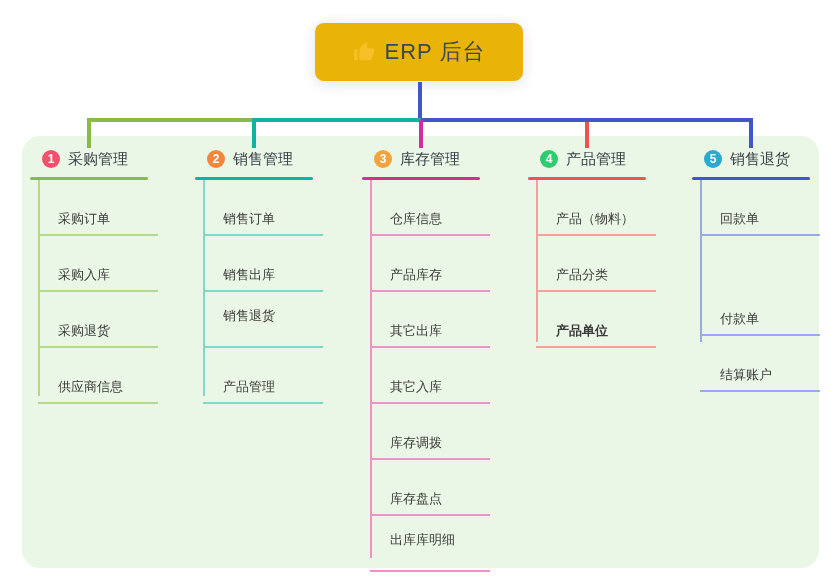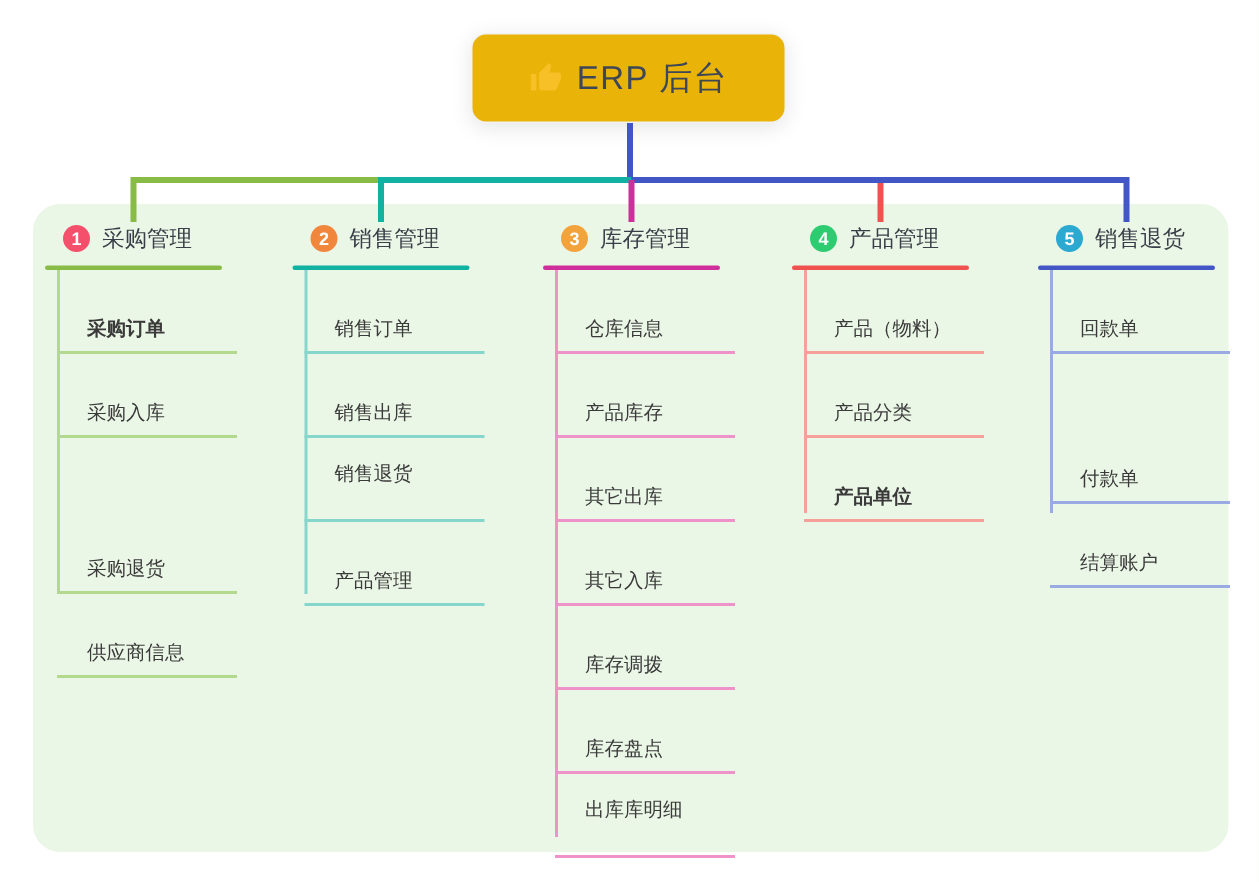--- a/index.html
+++ b/index.html
@@ -76,27 +76,27 @@
   <div class="drop" id="drop-4" style="left: 749px; top: 118px; height: 30px; background: rgb(67, 86, 198);"></div>
 
   <div class="branch b0">
     <div class="branch-header">
       <span class="badge" style="background: rgb(244, 80, 107);">1</span>
       <span class="branch-label">采购管理</span>
     </div>
     <div class="branch-underline" style="background: rgb(136, 188, 70);"></div>
     <div class="kid-vline" style="height: 216px; background: rgb(178, 217, 142);"></div>
     <div class="kids">
-        <div class="kid" style="border-bottom-color: rgb(178, 217, 142); font-weight: bold;">
+        <div class="kid" style="border-bottom-color: rgb(178, 217, 142);">
           <span class="kid-label">采购订单</span>
         </div>
         <div class="kid" style="border-bottom-color: rgb(178, 217, 142);">
           <span class="kid-label">采购入库</span>
         </div>
-        <div class="kid" style="border-bottom-color: rgb(178, 217, 142); margin-top: 48px;">
+        <div class="kid" style="border-bottom-color: rgb(178, 217, 142);">
           <span class="kid-label">采购退货</span>
         </div>
         <div class="kid" style="border-bottom-color: rgb(178, 217, 142);">
           <span class="kid-label">供应商信息</span>
         </div>
       </div>
   </div>
 
   <div class="branch b1">
     <div class="branch-header">

